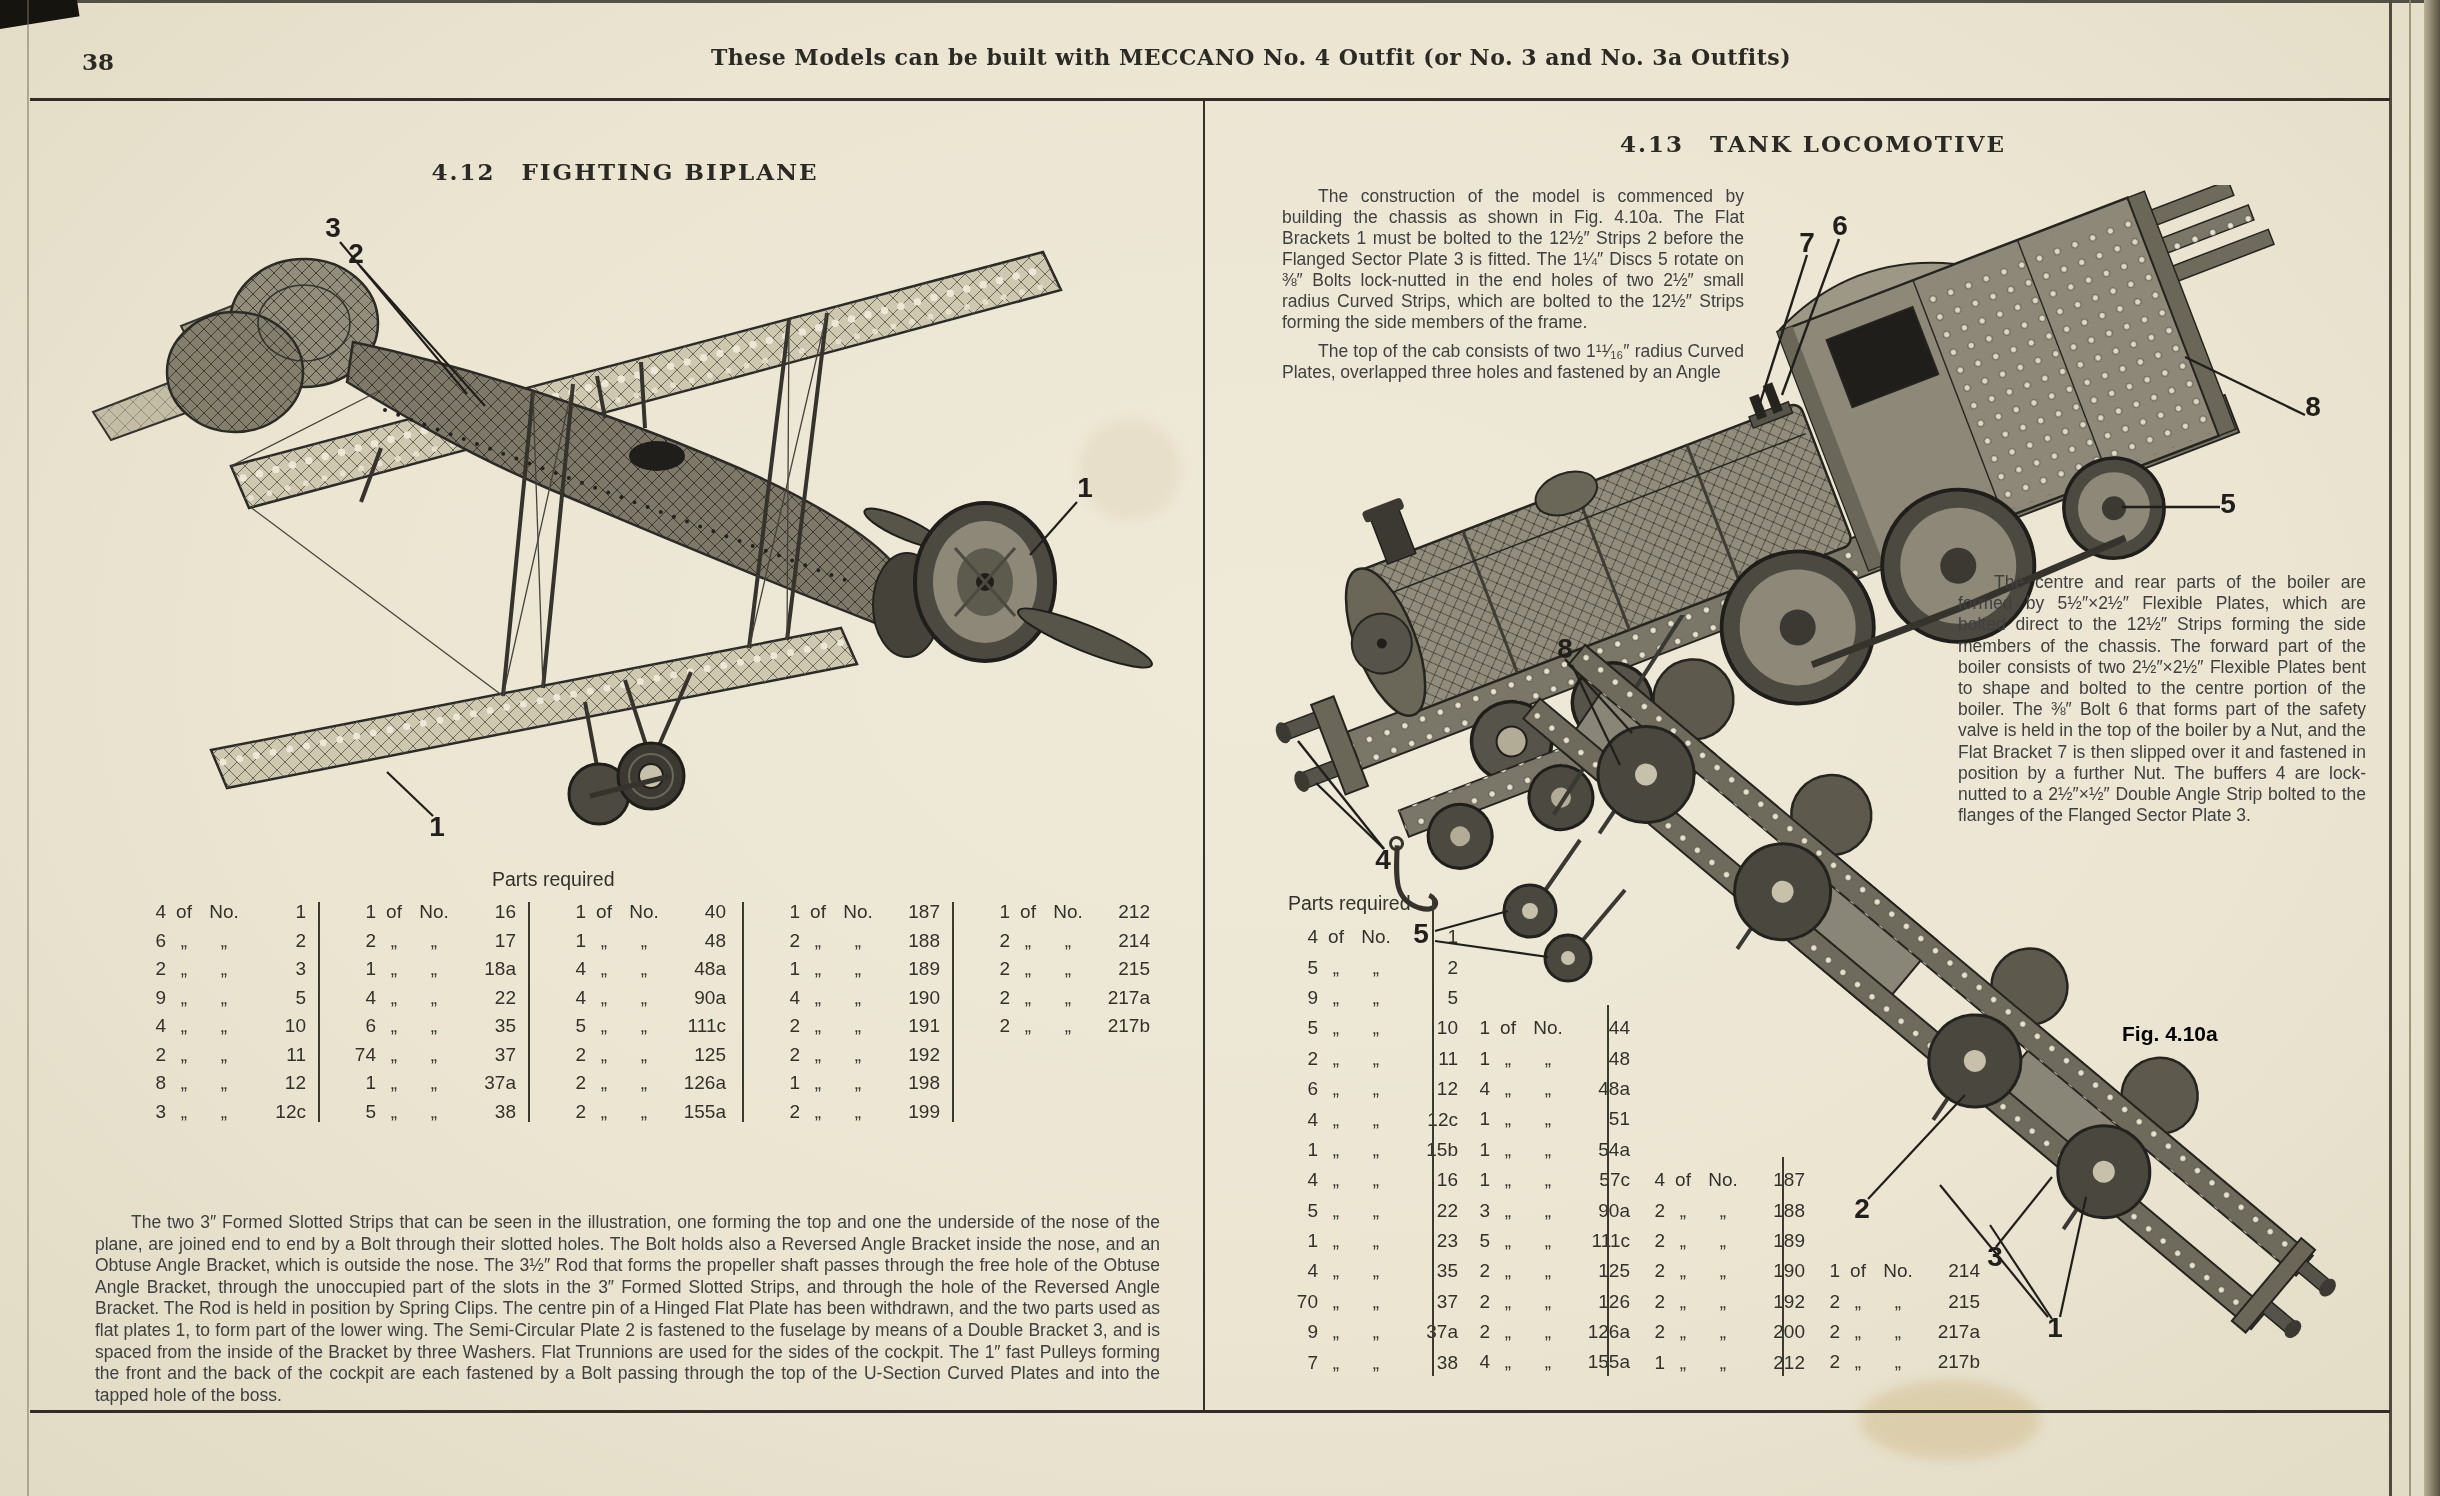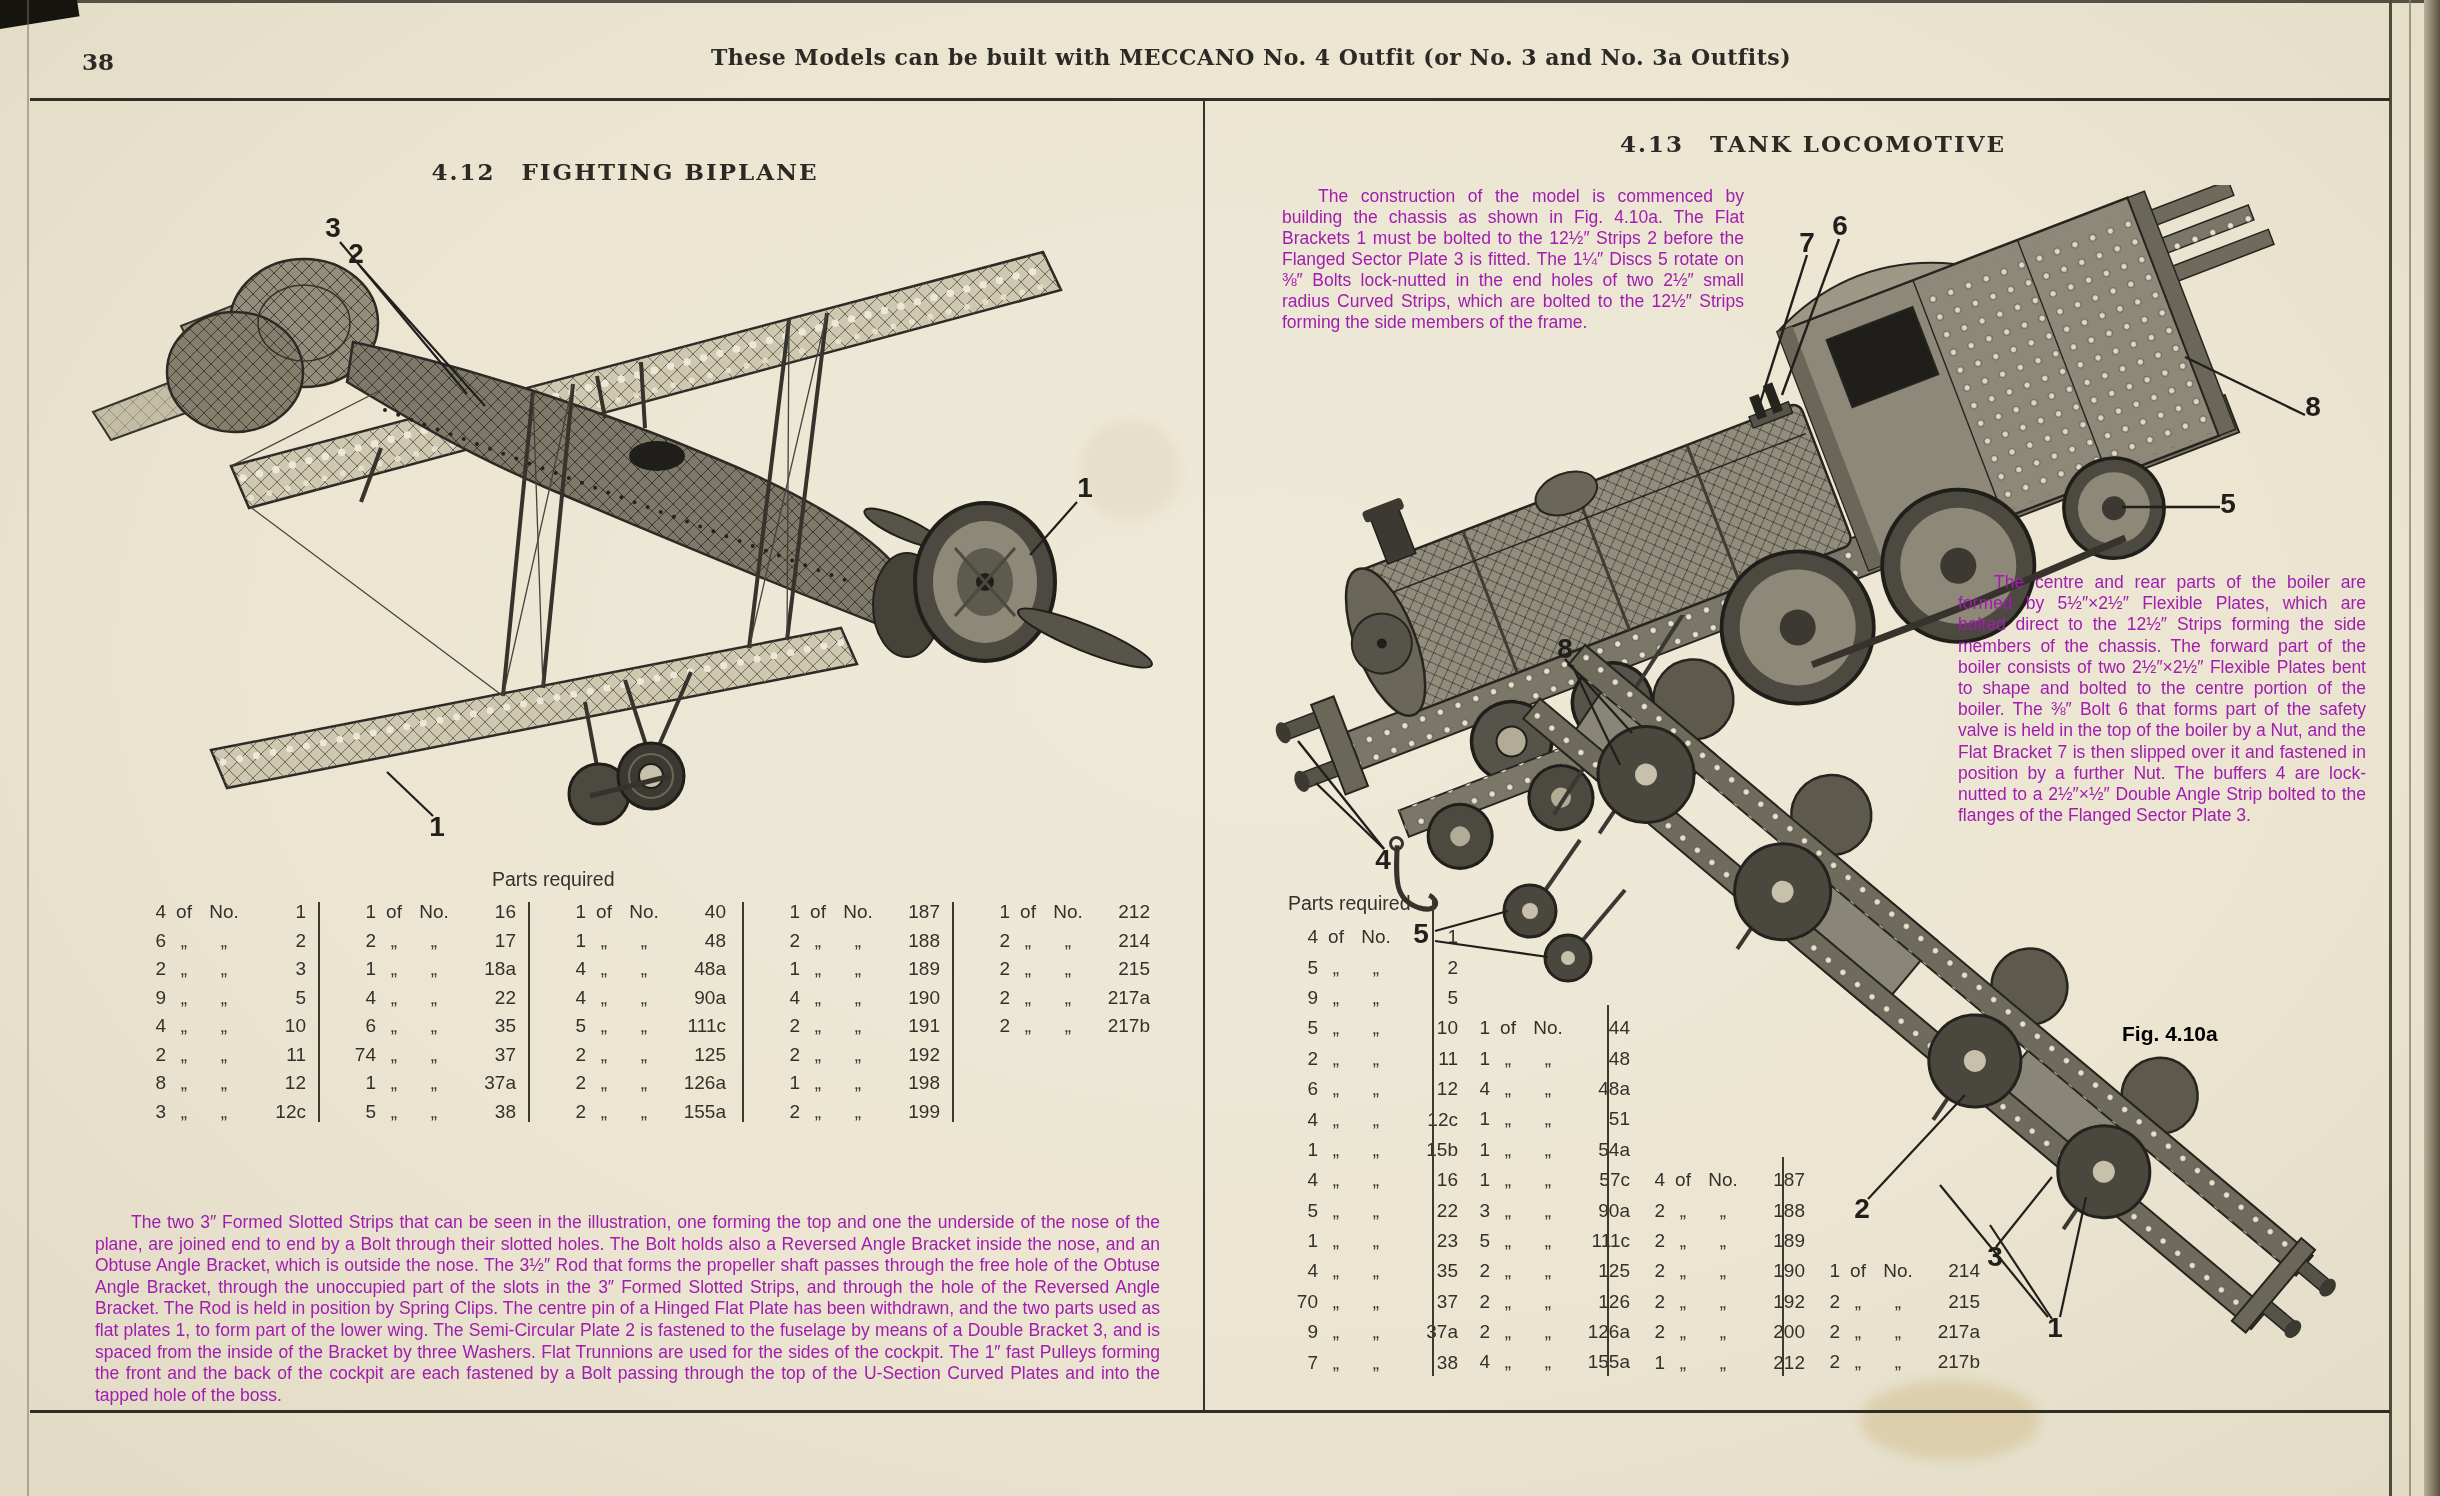--- a/index.html
+++ b/index.html
@@ -12,21 +12,21 @@
   
   .pageno{font-family:"DejaVu Serif",serif;font-weight:bold;font-size:23px;color:#2c2a24;}
   .runhead{font-family:"DejaVu Serif",serif;font-weight:bold;font-size:22px;letter-spacing:.5px;color:#2c2a24;text-align:center;width:2440px;left:0;}
   .mtitle{font-family:"DejaVu Serif",serif;font-weight:bold;font-size:23px;letter-spacing:2px;color:#2b2923;text-align:center;white-space:nowrap;}
   .mtitle .no{margin-right:26px;}
   
   .hrule{background:#2f2d26;height:3px;}
   .vrule{background:#34322a;width:2px;}
   .vsep{position:absolute;width:2px;background:#3c392f;}
   
-  .para{position:absolute;text-align:justify;font-size:17.5px;line-height:21.6px;color:#a21caf;}
+  .para{position:absolute;text-align:justify;font-size:17.5px;line-height:21.6px;color:#404040;}
   .para p{margin:0 0 8px 0;text-indent:36px;}
   
   .plabel{position:absolute;font-size:19.5px;color:#33312a;}
   .pcol{position:absolute;}
   .prow{display:grid;grid-template-columns:38px 36px 44px 60px;height:28.5px;align-items:center;font-size:19px;color:#33312a;}
   .loco .prow{height:30.4px;}
   .prow .q{text-align:right;}
   .prow .a{text-align:center;}
   .prow .b{text-align:center;}
   .prow .n{text-align:right;}
@@ -404,20 +404,21 @@
 <div class="para" style="left:95px;top:1212px;width:1065px;">
   <p>The two 3″ Formed Slotted Strips that can be seen in the illustration, one forming the top and one the underside of the nose of the plane, are joined end to end by a Bolt through their slotted holes.  The Bolt holds also a Reversed Angle Bracket inside the nose, and an Obtuse Angle Bracket, which is outside the nose.  The 3½″ Rod that forms the propeller shaft passes through the free hole of the Obtuse Angle Bracket, through the unoccupied part of the slots in the 3″ Formed Slotted Strips, and through the hole of the Reversed Angle Bracket.  The Rod is held in position by Spring Clips.  The centre pin of a Hinged Flat Plate has been withdrawn, and the two parts used as flat plates 1, to form part of the lower wing.  The Semi-Circular Plate 2 is fastened to the fuselage by means of a Double Bracket 3, and is spaced from the inside of the Bracket by three Washers.  Flat Trunnions are used for the sides of the cockpit.  The 1″ fast Pulleys forming the front and the back of the cockpit are each fastened by a Bolt passing through the top of the U-Section Curved Plates and into the tapped hole of the boss.</p>
 </div>
 
 <div class="abs mtitle" style="left:1348px;top:130px;width:930px;">
   <span class="no">4.13</span><span>TANK LOCOMOTIVE</span>
 </div>
 
 <div class="para" style="left:1282px;top:186px;width:462px;line-height:21px;">
   <p>The construction of the model is commenced by building the chassis as shown in Fig. 4.10a.  The Flat Brackets 1 must be bolted to the 12½″ Strips 2 before the Flanged Sector Plate 3 is fitted.  The 1¼″ Discs 5 rotate on ⅜″ Bolts lock-nutted in the end holes of two 2½″ small radius Curved Strips, which are bolted to the 12½″ Strips forming the side members of the frame.</p>
+  <p>The top of the cab consists of two 1¹¹⁄₁₆″ radius Curved Plates, overlapped three holes and fastened by an Angle</p>
 </div>
 
 <svg class="abs" style="left:1270px;top:185px;" width="1090" height="730" viewBox="0 0 1090 730">
   <defs>
     <pattern id="lc-mesh" width="14" height="14" patternUnits="userSpaceOnUse">
       <path d="M0 14L14 0M-3 3L3 -3M11 17L17 11M0 0L14 14M-3 11L3 17M11 -3L17 3" stroke="#2f2d27" stroke-width="1" fill="none"></path>
     </pattern>
     <pattern id="lc-holes" width="19" height="19" patternUnits="userSpaceOnUse">
       <circle cx="9" cy="9" r="3.4" fill="#e7e1cd" stroke="#2f2d27" stroke-width=".8"></circle>
     </pattern>

